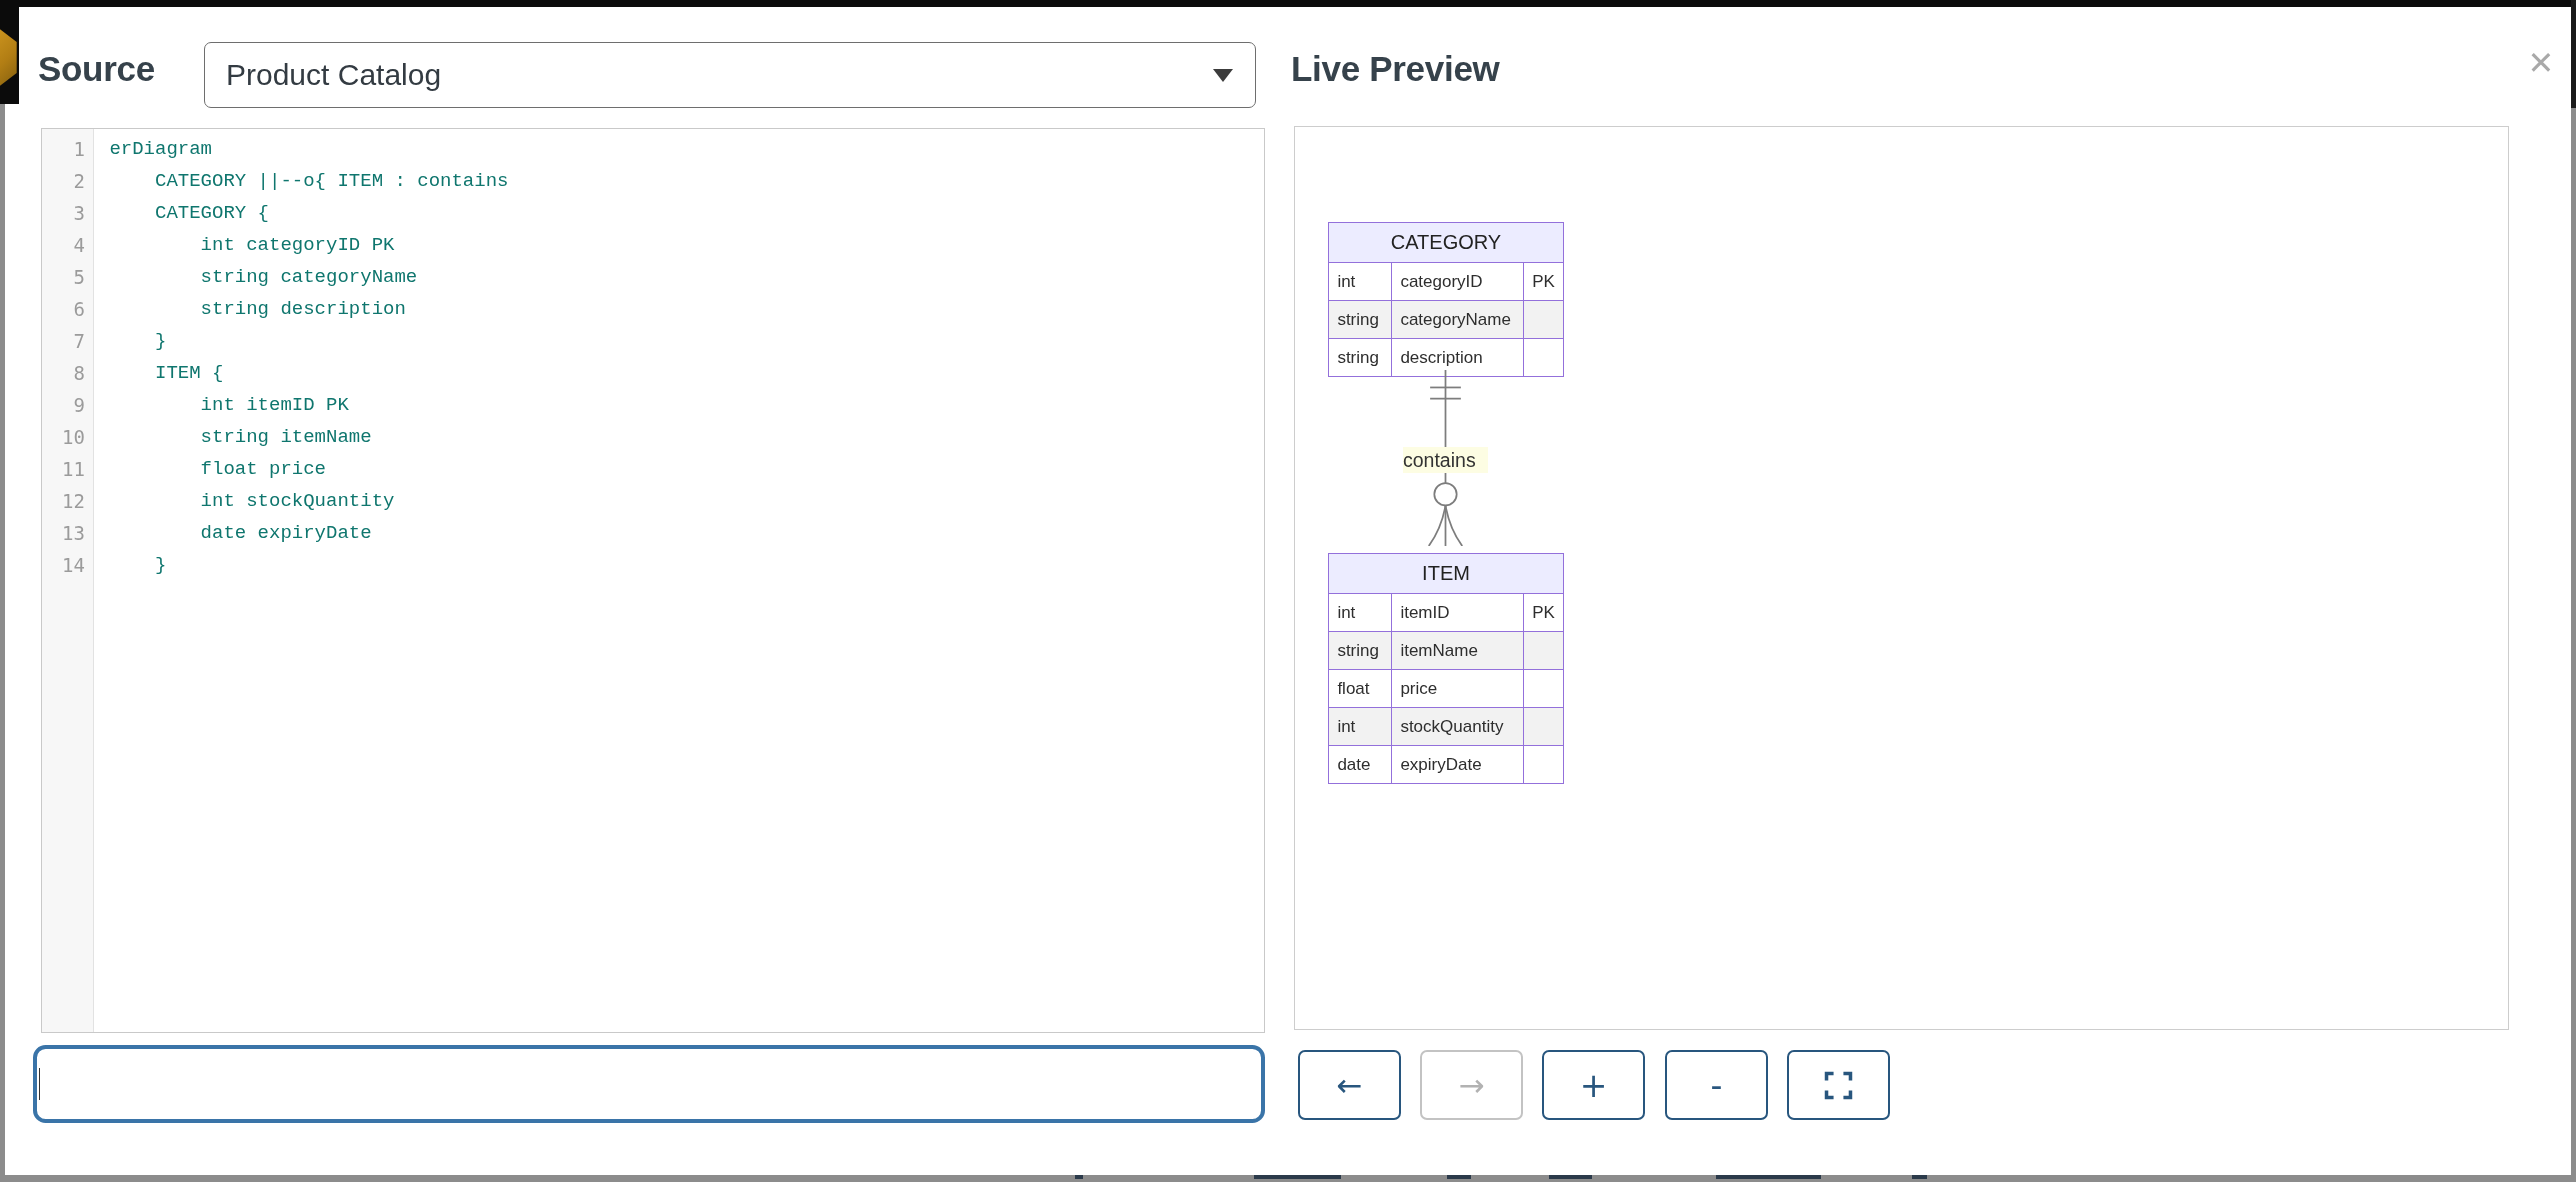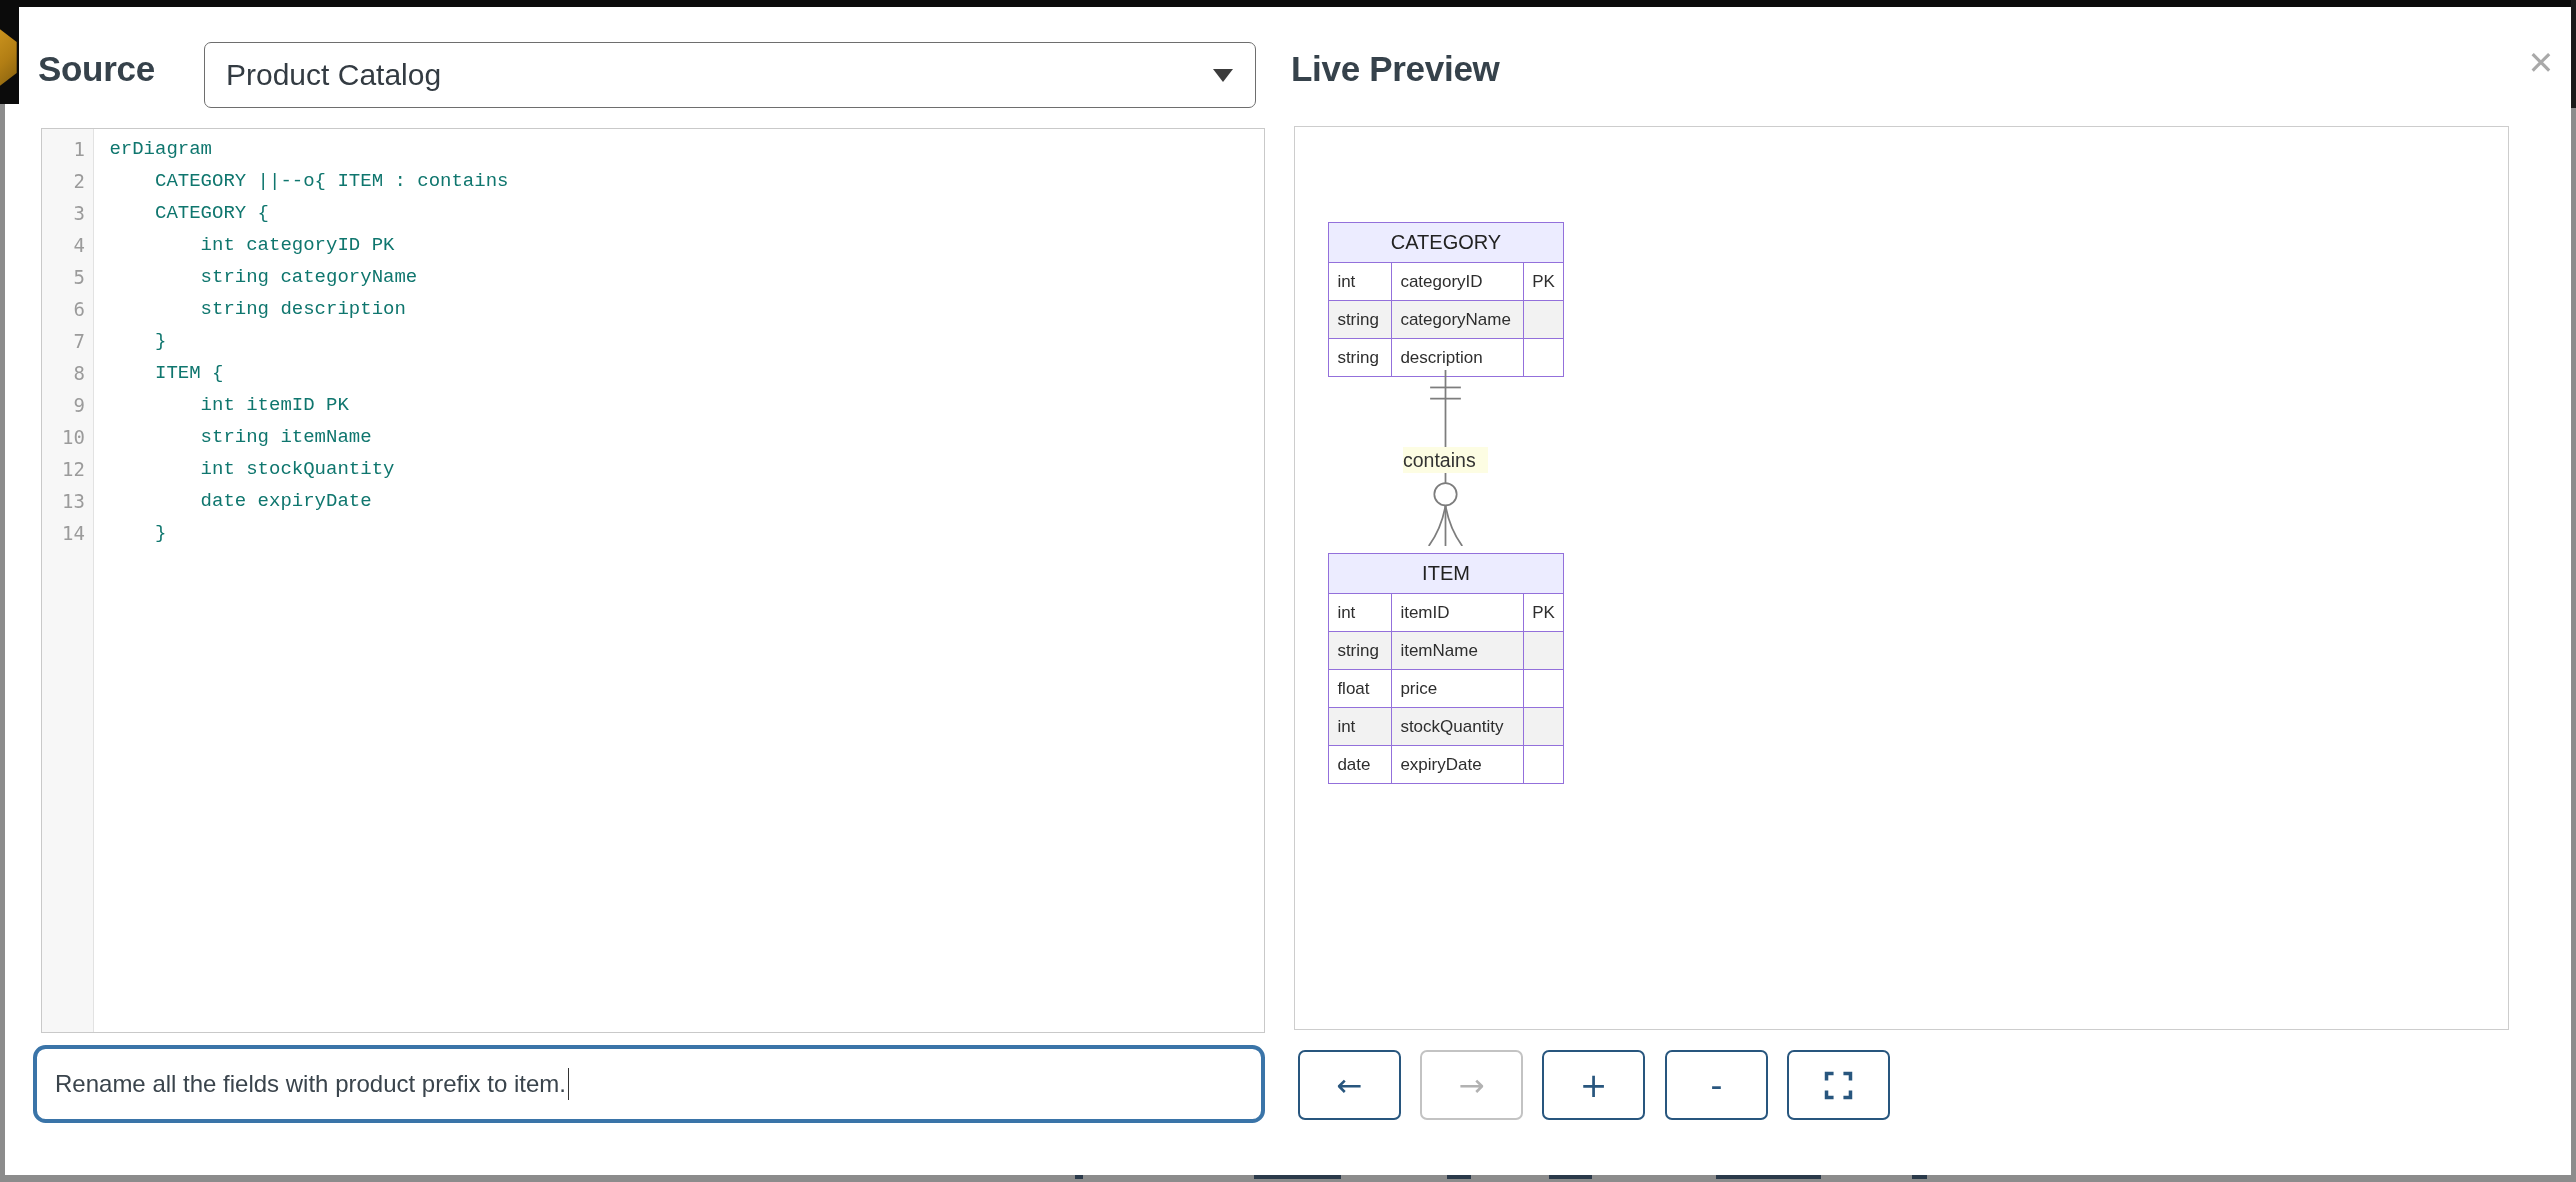--- a/index.html
+++ b/index.html
@@ -150,20 +150,24 @@
         </div>
         <div class="code-row">
           <span class="ln">9</span>
           <span class="code-text">        int itemID PK</span>
         </div>
         <div class="code-row">
           <span class="ln">10</span>
           <span class="code-text">        string itemName</span>
         </div>
         <div class="code-row">
+          <span class="ln">11</span>
+          <span class="code-text">        float price</span>
+        </div>
+        <div class="code-row">
           <span class="ln">12</span>
           <span class="code-text">        int stockQuantity</span>
         </div>
         <div class="code-row">
           <span class="ln">13</span>
           <span class="code-text">        date expiryDate</span>
         </div>
         <div class="code-row">
           <span class="ln">14</span>
           <span class="code-text">    }</span>
@@ -250,21 +254,20 @@
         </tr>
         <tr>
           <td style="height: 38px;">date</td>
           <td>expiryDate</td>
           <td class="key"></td>
         </tr>
       </tbody>
   </table>
 
   <div class="prompt-box">
-    <span class="prompt-text">Rename all the fields with product prefix to item.</span>
     <span class="caret"></span>
   </div>
 
   <div class="ctl-btn" id="btn-back">←</div>
   <div class="ctl-btn disabled" id="btn-forward">→</div>
   <div class="ctl-btn" id="btn-zoom-in">+</div>
   <div class="ctl-btn" id="btn-zoom-out">-</div>
   <div class="ctl-btn" id="btn-fullscreen">
     <svg width="31" height="31" viewBox="0 0 44 44">
       <g stroke="#28567e" stroke-width="5" fill="none">

